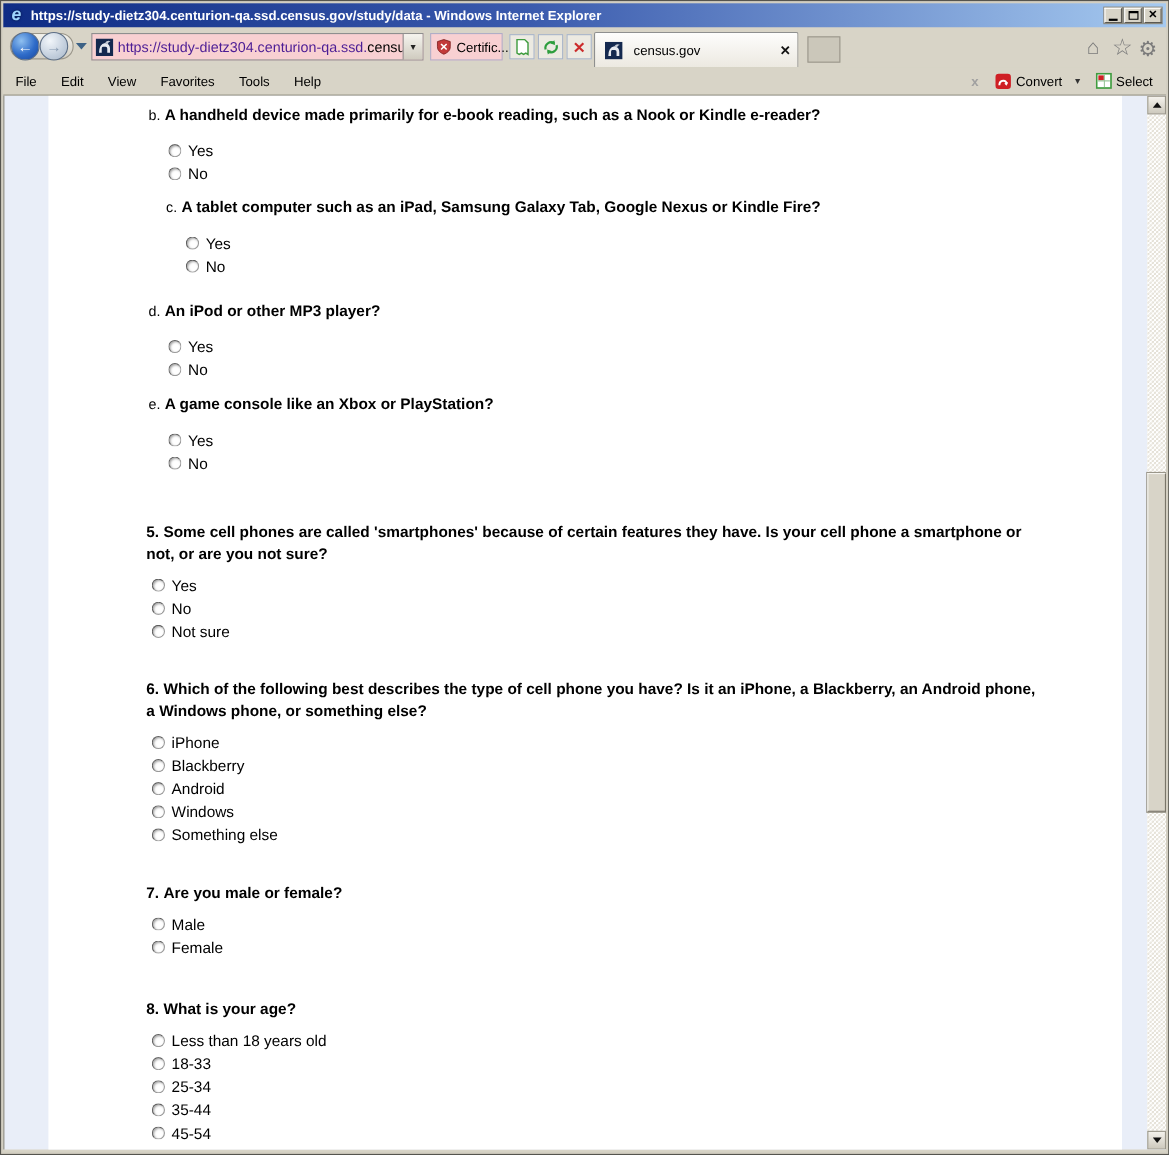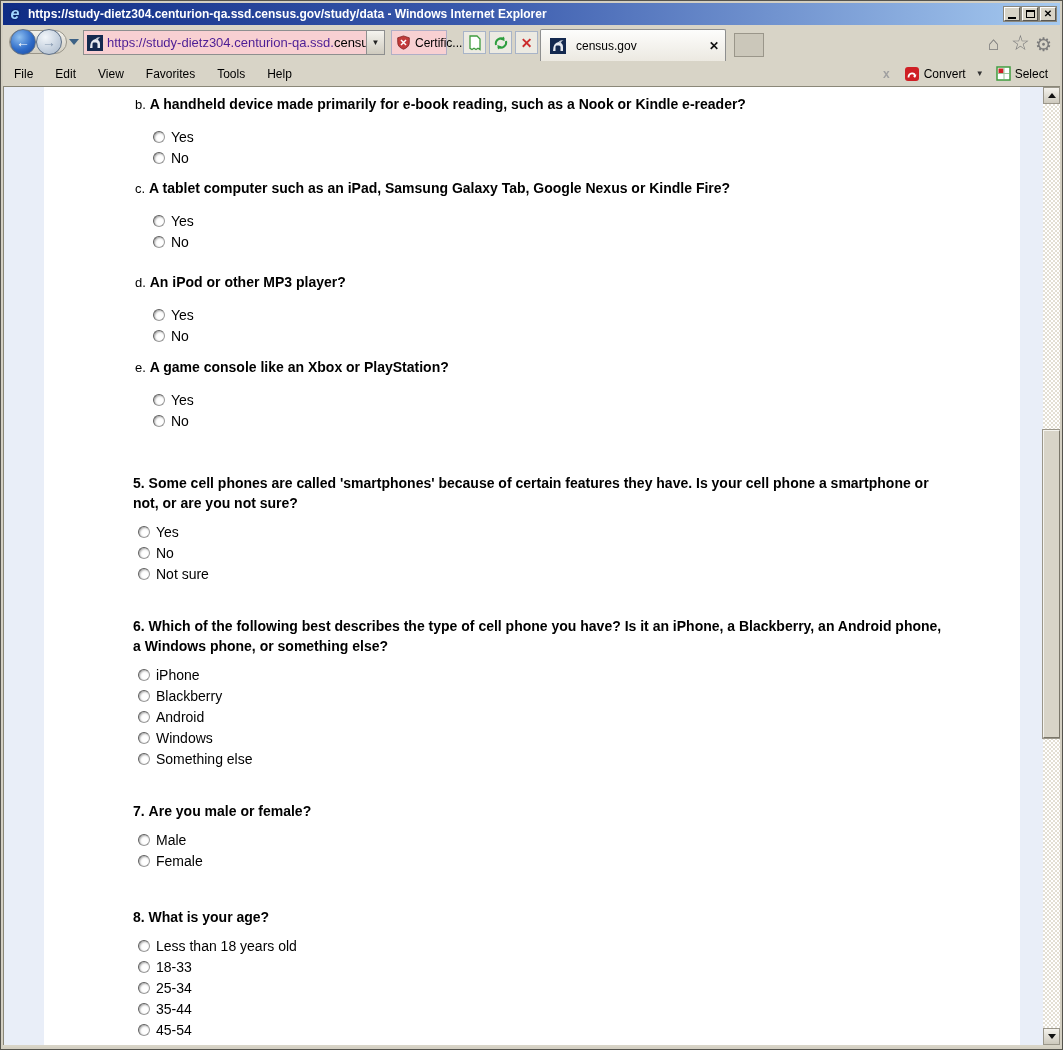--- a/index.html
+++ b/index.html
@@ -41,21 +41,21 @@
                border-top:6px solid #3d6286; }
   .address-box { position:absolute; left:80px; top:5px; width:302px; height:25px;
                  background:#f8d0d2; border:1px solid #8e8f8f; display:flex; align-items:center; }
   .favicon { width:16px; height:16px; margin:0 4px 0 3px; flex:none; }
   .url-text { font-size:13px; white-space:nowrap; overflow:hidden; flex:1; }
   .url-gray { color:#4c1d95; }
   .url-black { color:#000; }
   .addr-drop { width:18px; height:23px; flex:none; background:linear-gradient(#f5f4ef,#cfcbbf);
                border-left:1px solid #8e8f8f; display:flex; align-items:center; justify-content:center; }
   .addr-drop span { font-size:8px; color:#222; }
-  .cert-btn { position:absolute; left:388px; top:5px; height:25px; width:56px;
+  .cert-btn { position:absolute; left:388px; top:5px; height:25px; width:66px;
               background:#f8d0d2; border:1px solid #b0aec6; display:flex; align-items:center;
               gap:4px; padding:0 4px; font-size:12px; color:#000; }
   .shield { width:15px; height:15px; flex:none; }
   .mini-btn { position:absolute; top:6px; width:23px; height:23px; background:#eceae2;
               border:1px solid #a8b4c8; display:flex; align-items:center; justify-content:center; }
   .stop-x { color:#cc2b2b; font-size:14px; font-weight:bold; }
 
   
   .tab { position:absolute; left:537px; top:4px; width:186px; height:32px;
          background:linear-gradient(#fdfdfc,#ece9e1); border:1px solid #8e8f8f; border-bottom:none;
@@ -235,21 +235,21 @@
               <span class="radio"></span>
               <span>Yes</span>
             </label>
           <label class="opt">
               <span class="radio"></span>
               <span>No</span>
             </label>
         </div>
       </div>
 
-      <div class="q lettered" style="margin-top:10px;">
+      <div class="q lettered" style="margin-top:10px;margin-left:16px;">
         <div class="q-line"><span class="q-label">c.</span> <span class="q-text">A tablet computer such as an iPad, Samsung Galaxy Tab, Google Nexus or Kindle Fire?</span></div>
         <div class="opts">
           <label class="opt">
               <span class="radio"></span>
               <span>Yes</span>
             </label>
           <label class="opt">
               <span class="radio"></span>
               <span>No</span>
             </label>

